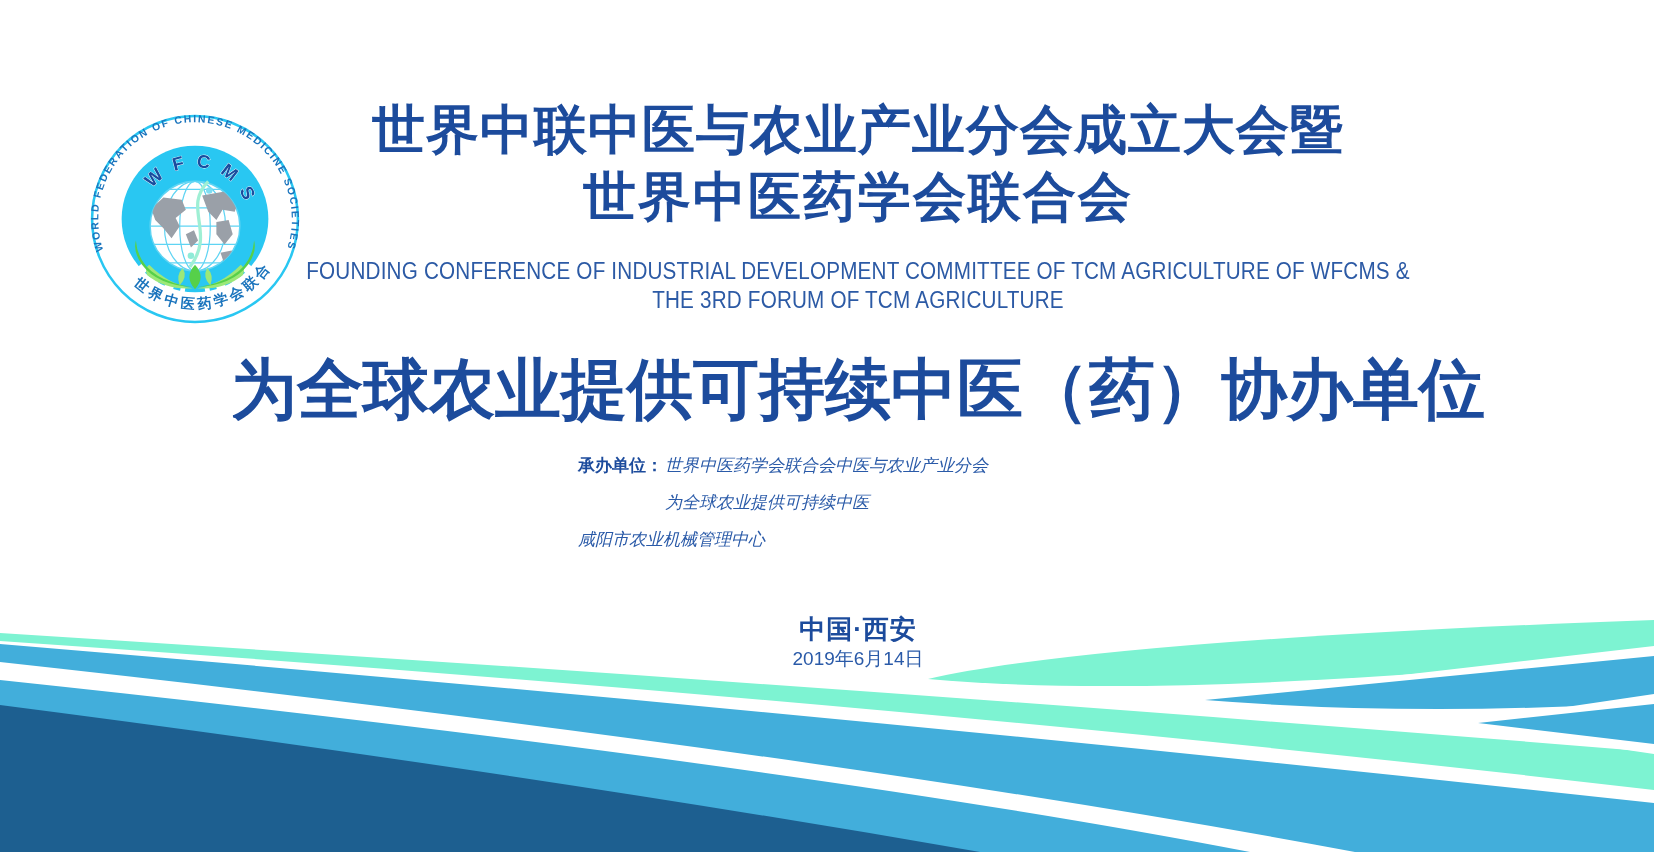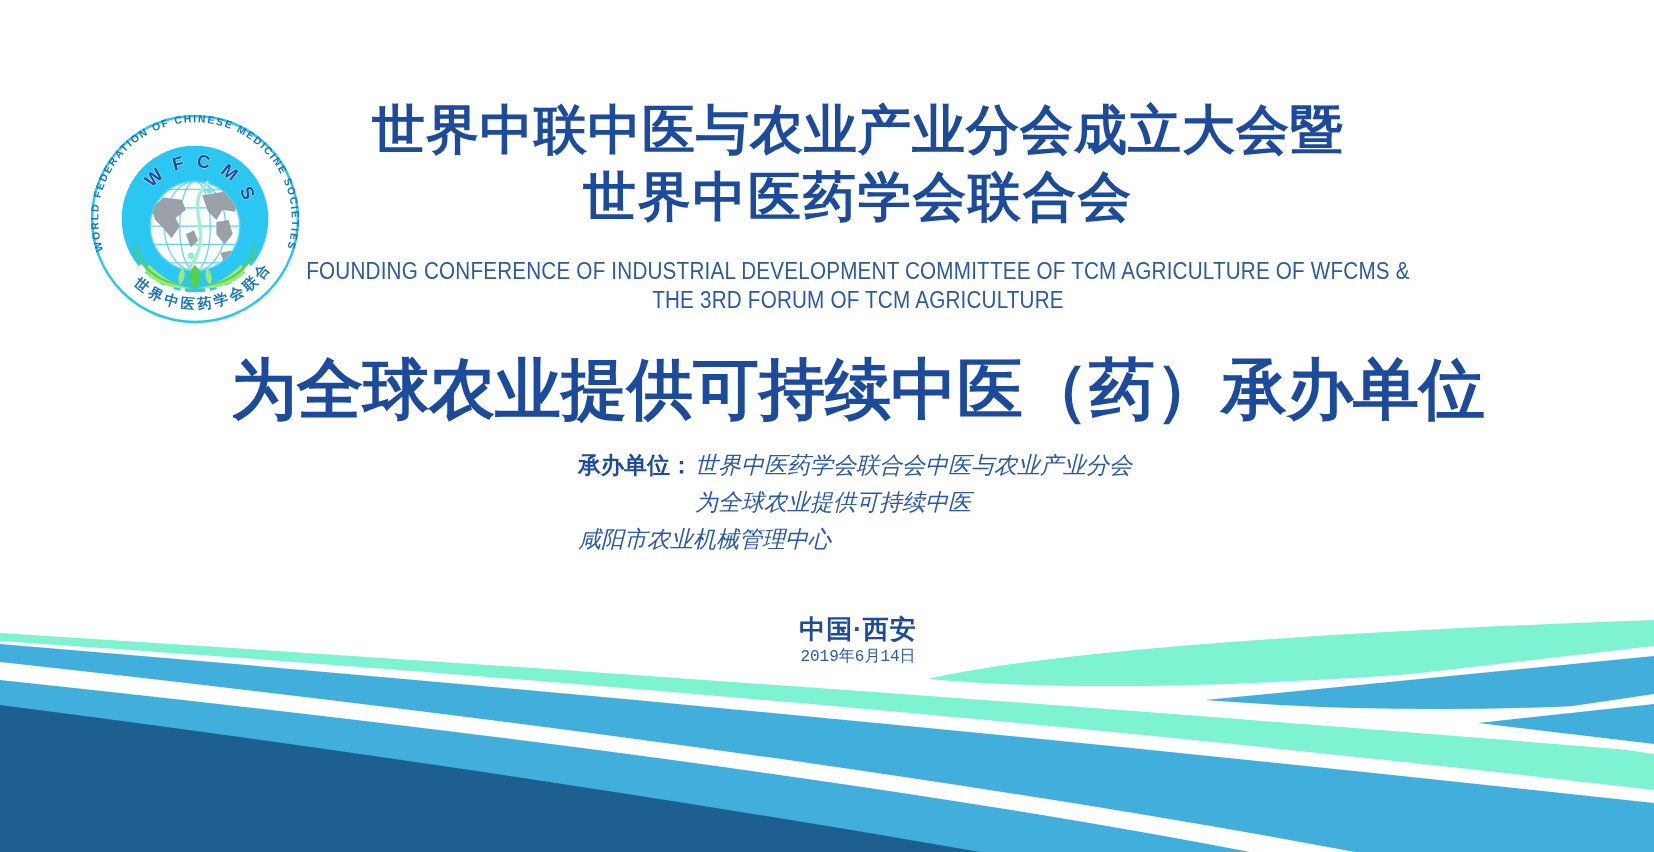--- a/index.html
+++ b/index.html
@@ -32,37 +32,37 @@
     font-size:23.5px;color:var(--c-subtitle);
     line-height:29px;font-weight:500;letter-spacing:0.2px;
   }
   .slogan{
     top:345px;
     font-size:66px;font-weight:bold;color:var(--c-title);
     letter-spacing:0px;
   }
   .organizers{
     position:absolute;left:578px;top:447px;
-    font-size:23px;color:var(--c-body);
+    font-size:17px;color:var(--c-body);
   }
   .org-group{display:grid;grid-template-columns:auto auto;column-gap:2px;}
   .org-label{
     font-weight:bold;color:var(--c-title);
     line-height:37px;
   }
   .org-lines div{line-height:37px;font-style:italic;}
   .place{
     top:612px;
     font-size:26px;font-weight:bold;color:var(--c-title);
     letter-spacing:1px;
     text-align:right;
   }
   .date{
     top:646px;
-    font-size:16px;color:var(--c-body);font-family:Liberation Mono, monospace;
+    font-size:19px;color:var(--c-body);
   }
 </style>
 </head>
 <body>
 
 <div class="canvas">
 
   <svg class="deco" viewBox="0 0 1654 852" preserveAspectRatio="none" aria-hidden="true">
 
     <path fill="var(--c-mint)" d="M0,633 Q900,690 1654,752 L1654,790 Q900,702 0,641 Z"></path>
@@ -141,21 +141,21 @@
   <div class="centered title-block">
     <div class="title-line1">世界中联中医与农业产业分会成立大会暨</div>
     <div class="title-line2">世界中医药学会联合会</div>
   </div>
 
   <div class="centered subtitle-block">
     <div class="subtitle-line">FOUNDING CONFERENCE OF INDUSTRIAL DEVELOPMENT COMMITTEE OF TCM AGRICULTURE OF WFCMS &amp;</div>
     <div class="subtitle-line">THE 3RD FORUM OF TCM AGRICULTURE</div>
   </div>
 
-  <div class="centered slogan">为全球农业提供可持续中医（药）承办单位</div>
+  <div class="centered slogan">为全球农业提供可持续中医（药）协办单位</div>
 
   <div class="organizers">
     <div class="org-group">
       <div class="org-label">承办单位：</div>
       <div class="org-lines">
         <div>世界中医药学会联合会中医与农业产业分会</div>
         <div>为全球农业提供可持续中医</div>
       </div>
     </div>
     <div class="org-group">

